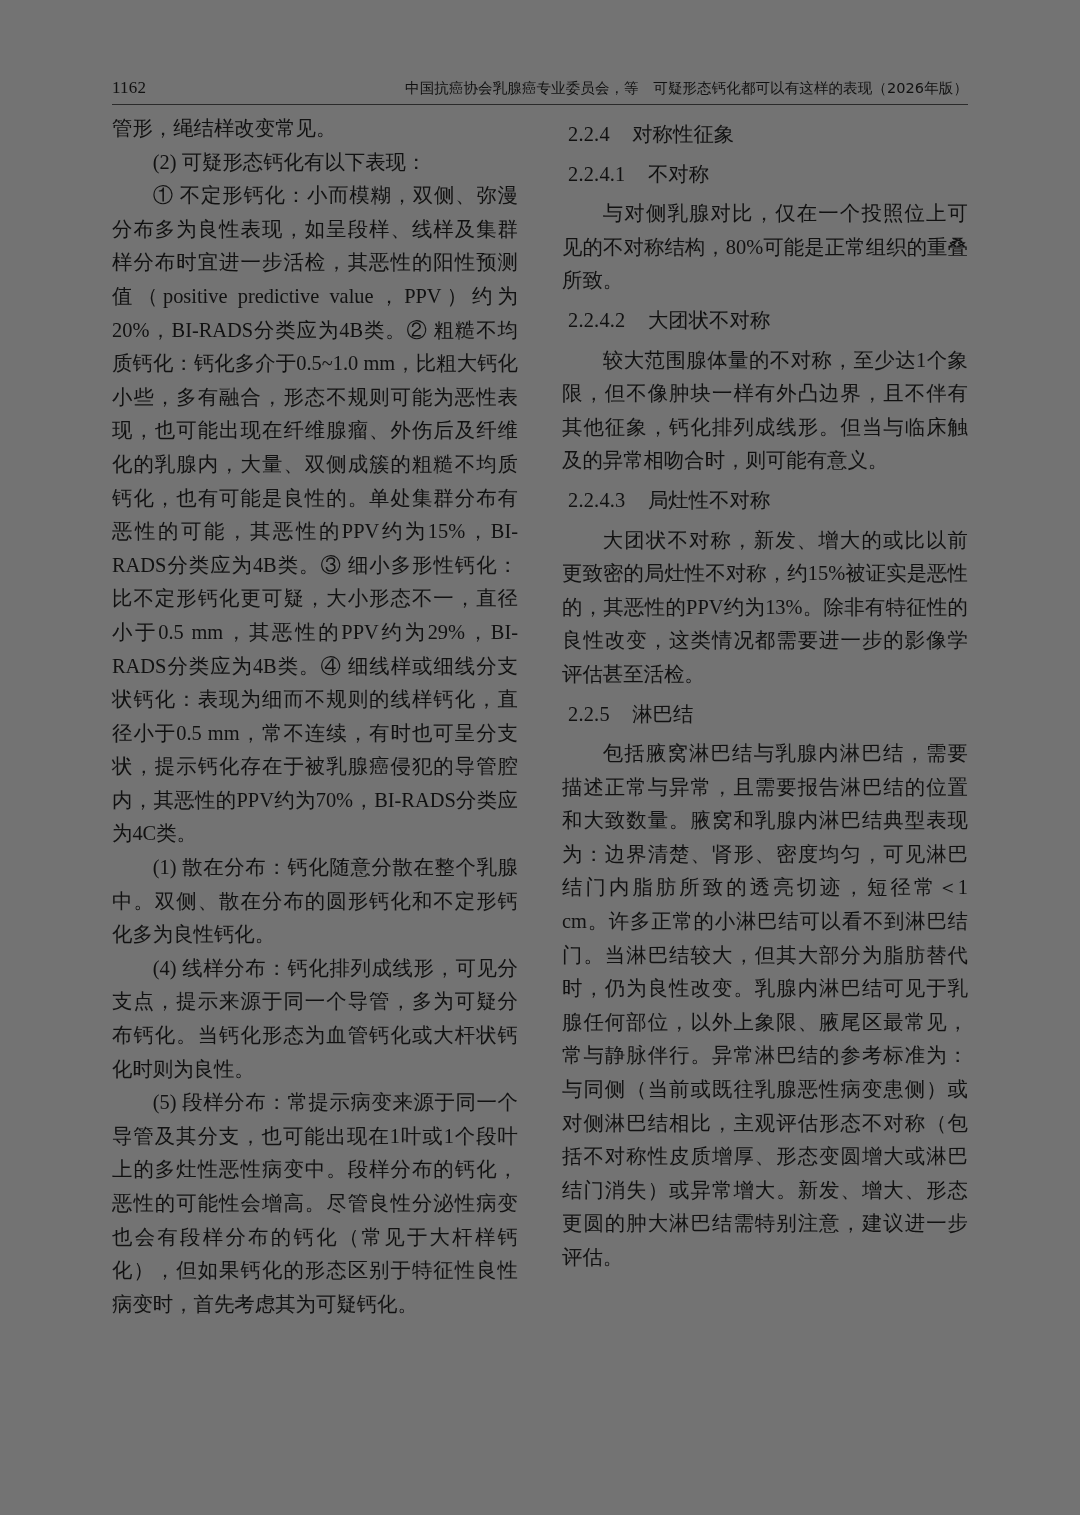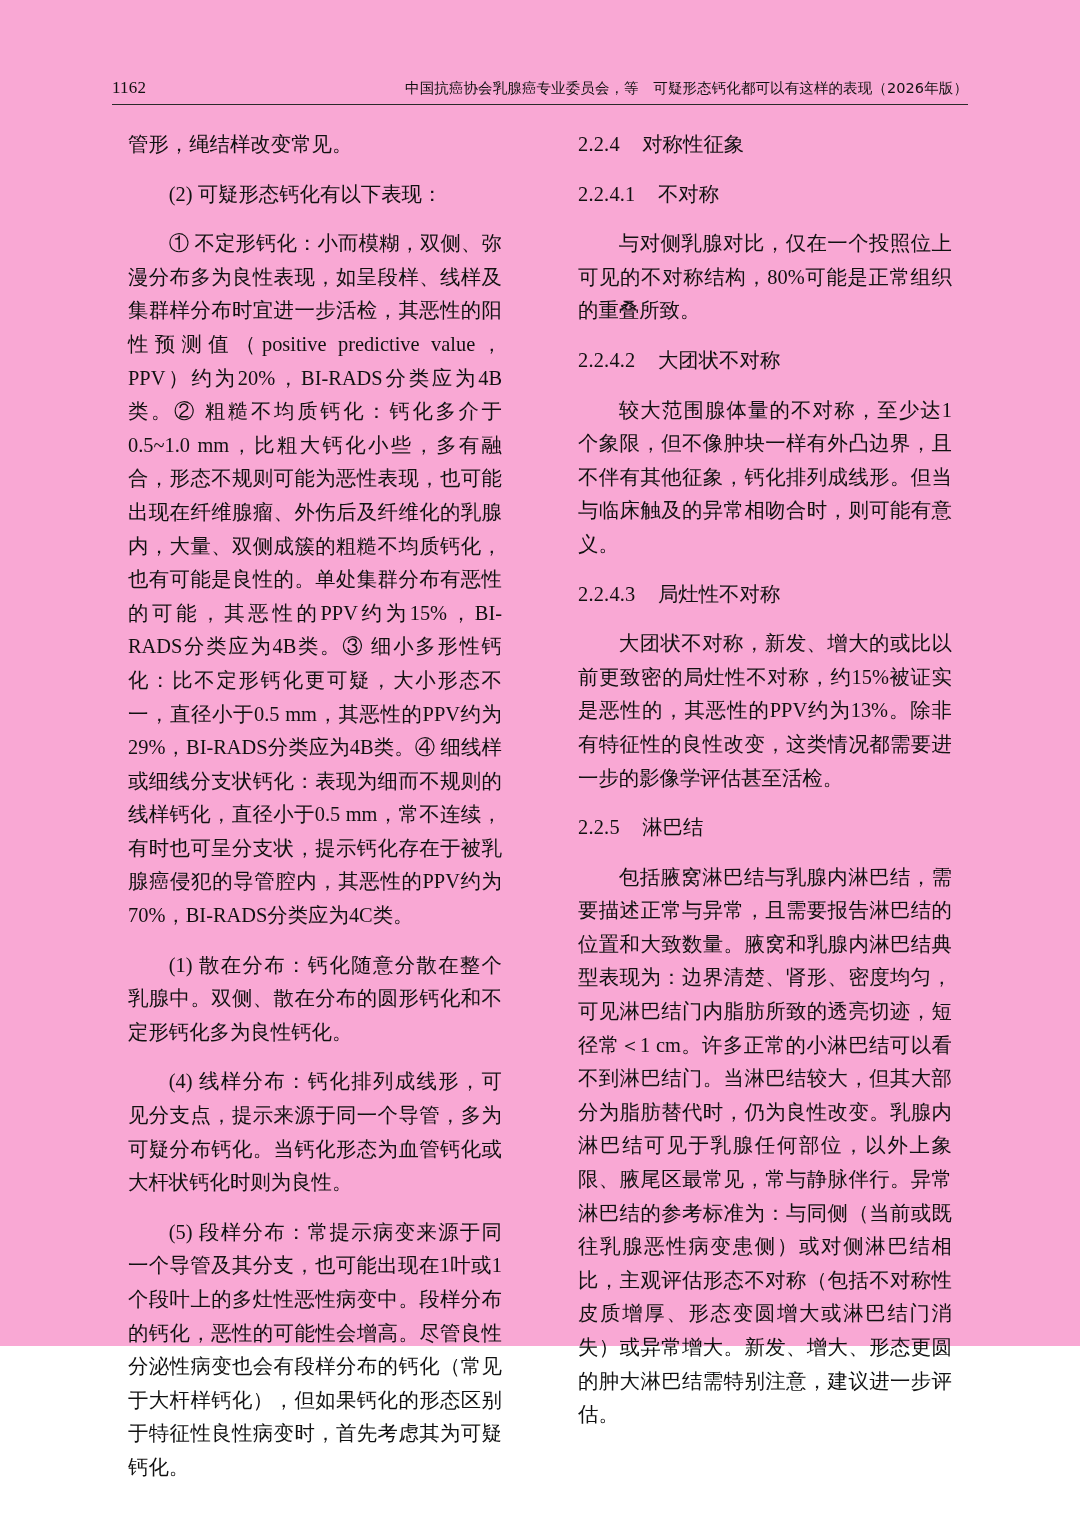--- a/index.html
+++ b/index.html
@@ -13,22 +13,22 @@
     font-family: "Liberation Serif", "DejaVu Serif", serif;
     color: #111111;
     position: relative;
     overflow: hidden;
   }
 
   .page {
     position: absolute;
     left: 0; top: 0;
     width: 1080px;
-    height: 1346px;
-    background: #f9a8d4;
+    height: 1515px;
+    background: #737373;
   }
 
   
   .running-header {
     position: absolute;
     left: 112px;
     top: 78px;
     width: 856px;
     height: 26px;
   }
@@ -74,31 +74,31 @@
   .col {
     width: 406px;
   }
 
   
   .para {
     font-size: 20.4px;
     line-height: 33.6px;
     text-align: justify;
     text-justify: inter-ideograph;
-    margin: 16px;
+    margin: 0;
     letter-spacing: 0px;
     text-indent: 0;
   }
   .para.indent {
     text-indent: 2em;
   }
   .heading {
     font-size: 20.4px;
     line-height: 33.6px;
-    margin: 16px;
+    margin: 6px;
     text-align: left;
     white-space: nowrap;
   }
   .heading .num {
     font-family: "Liberation Serif", "DejaVu Serif", serif;
     letter-spacing: 0.2px;
   }
   .heading .gap {
     display: inline-block;
     width: 1.1em;

